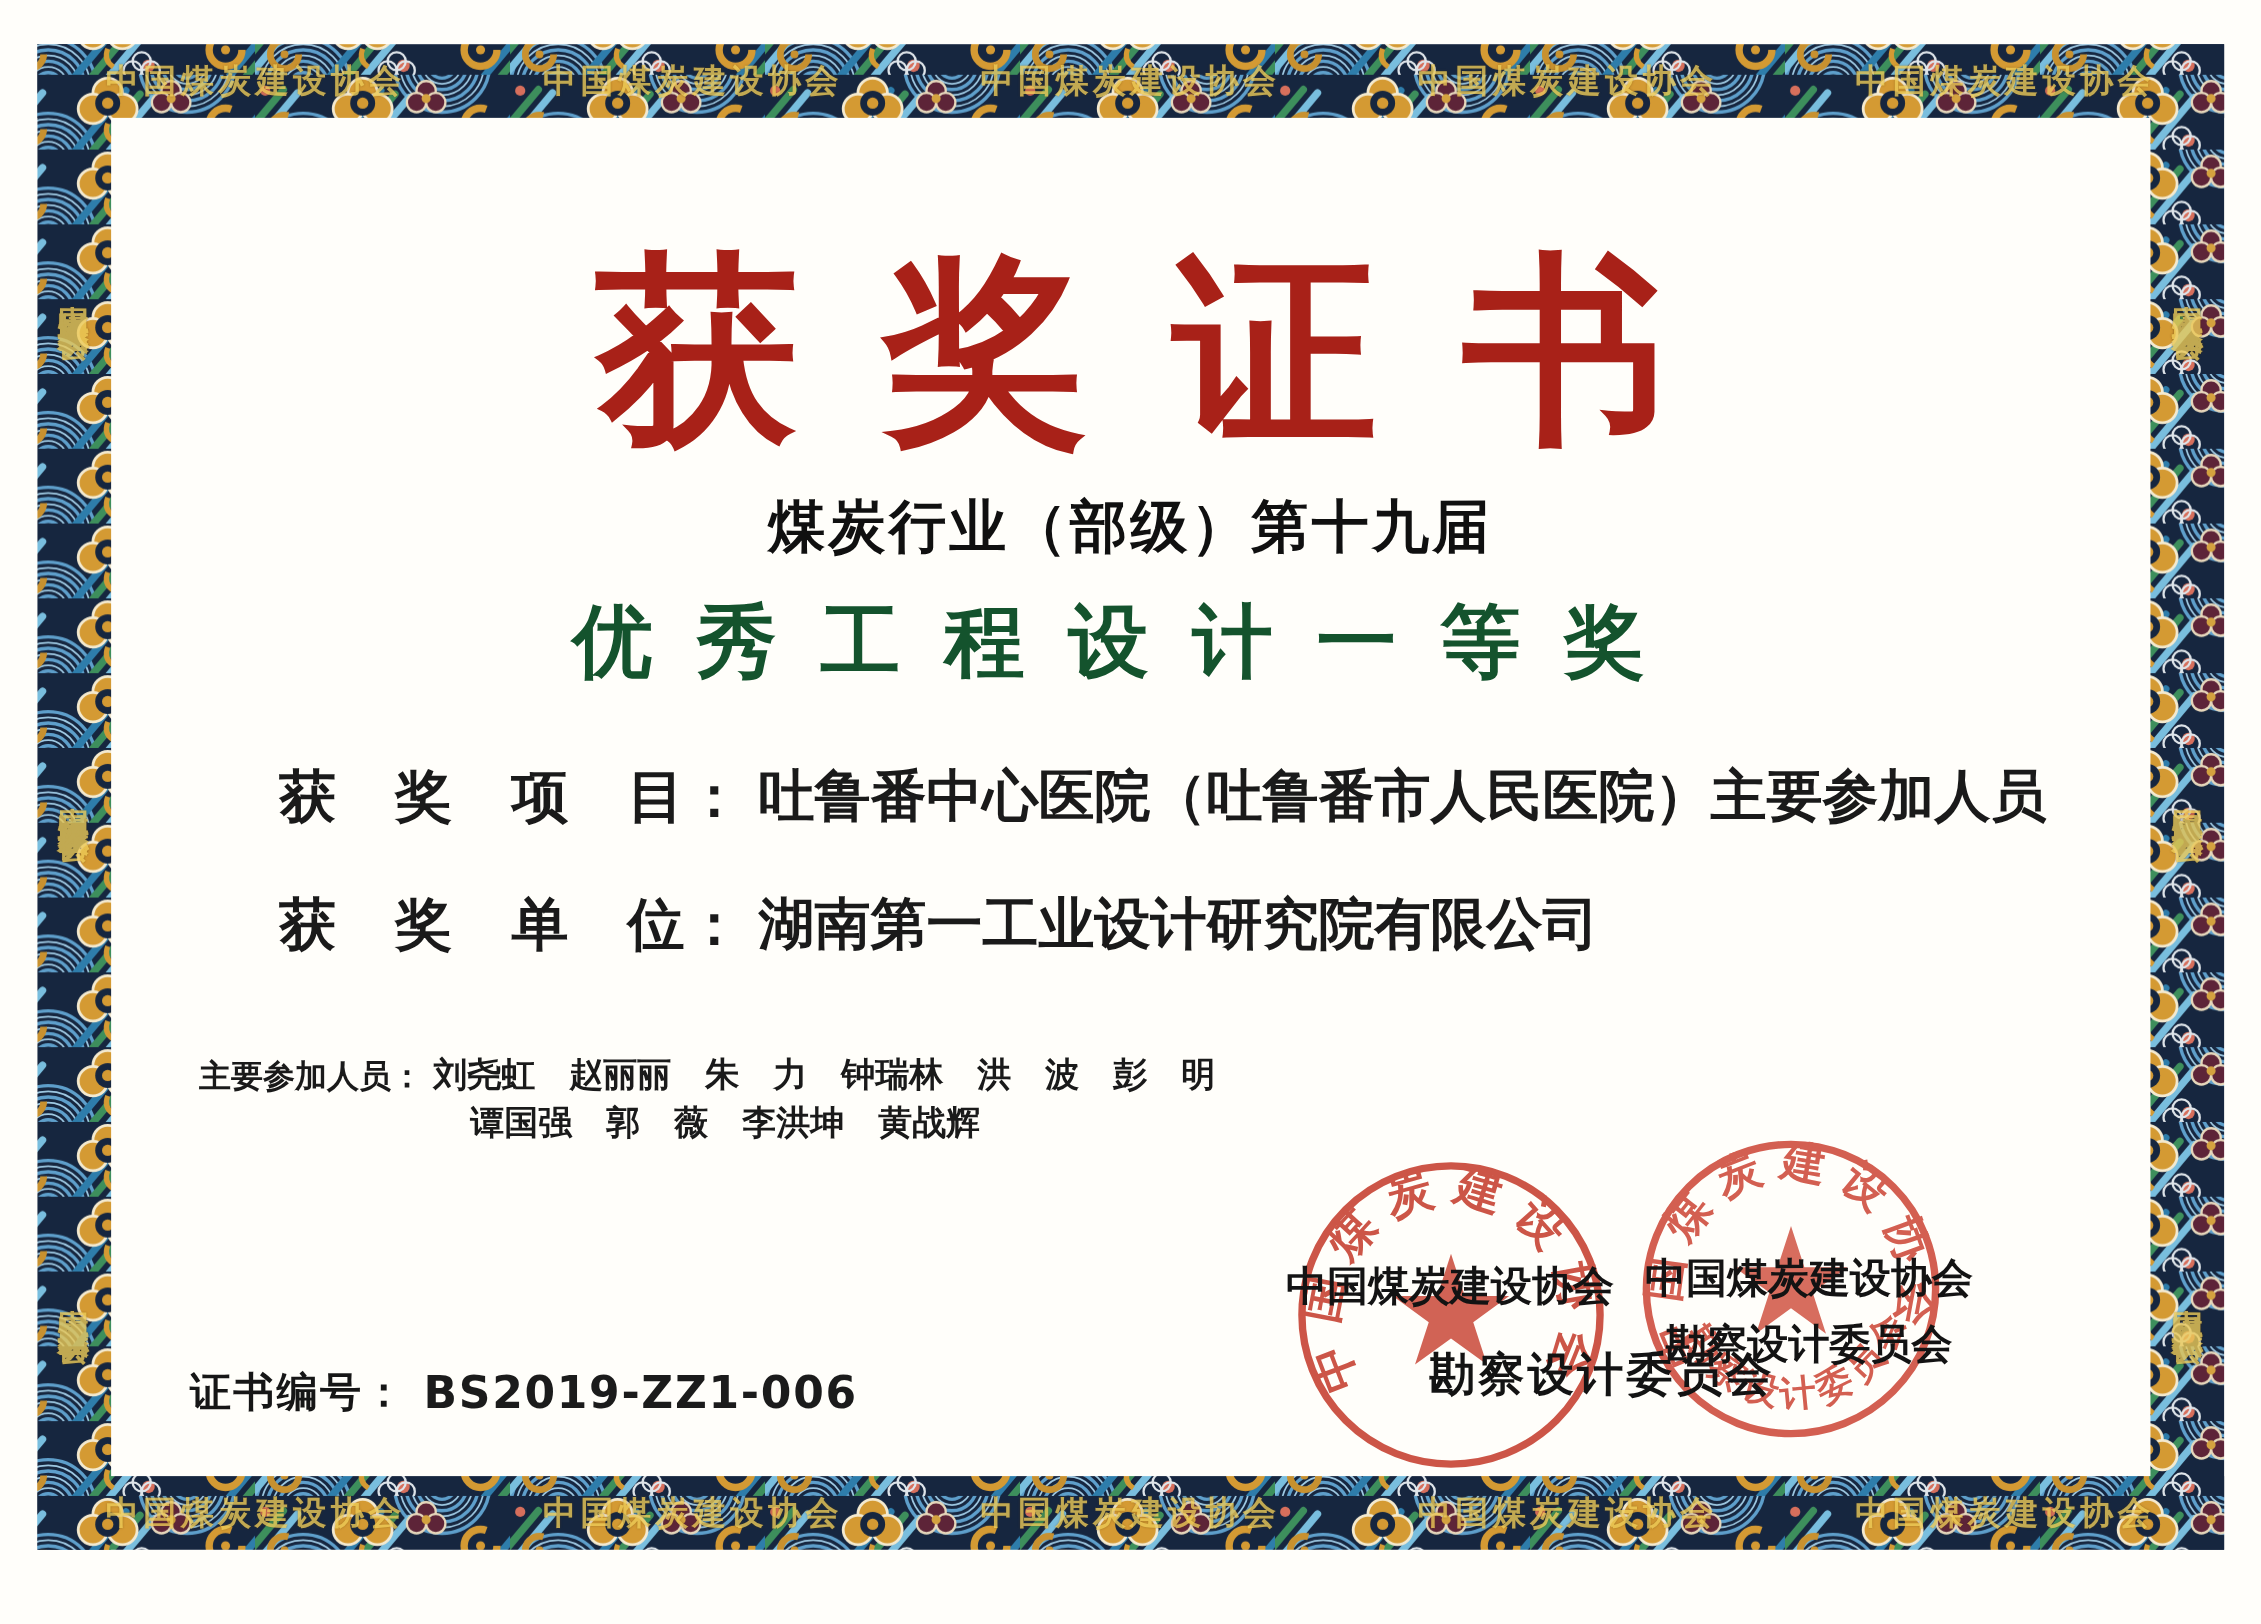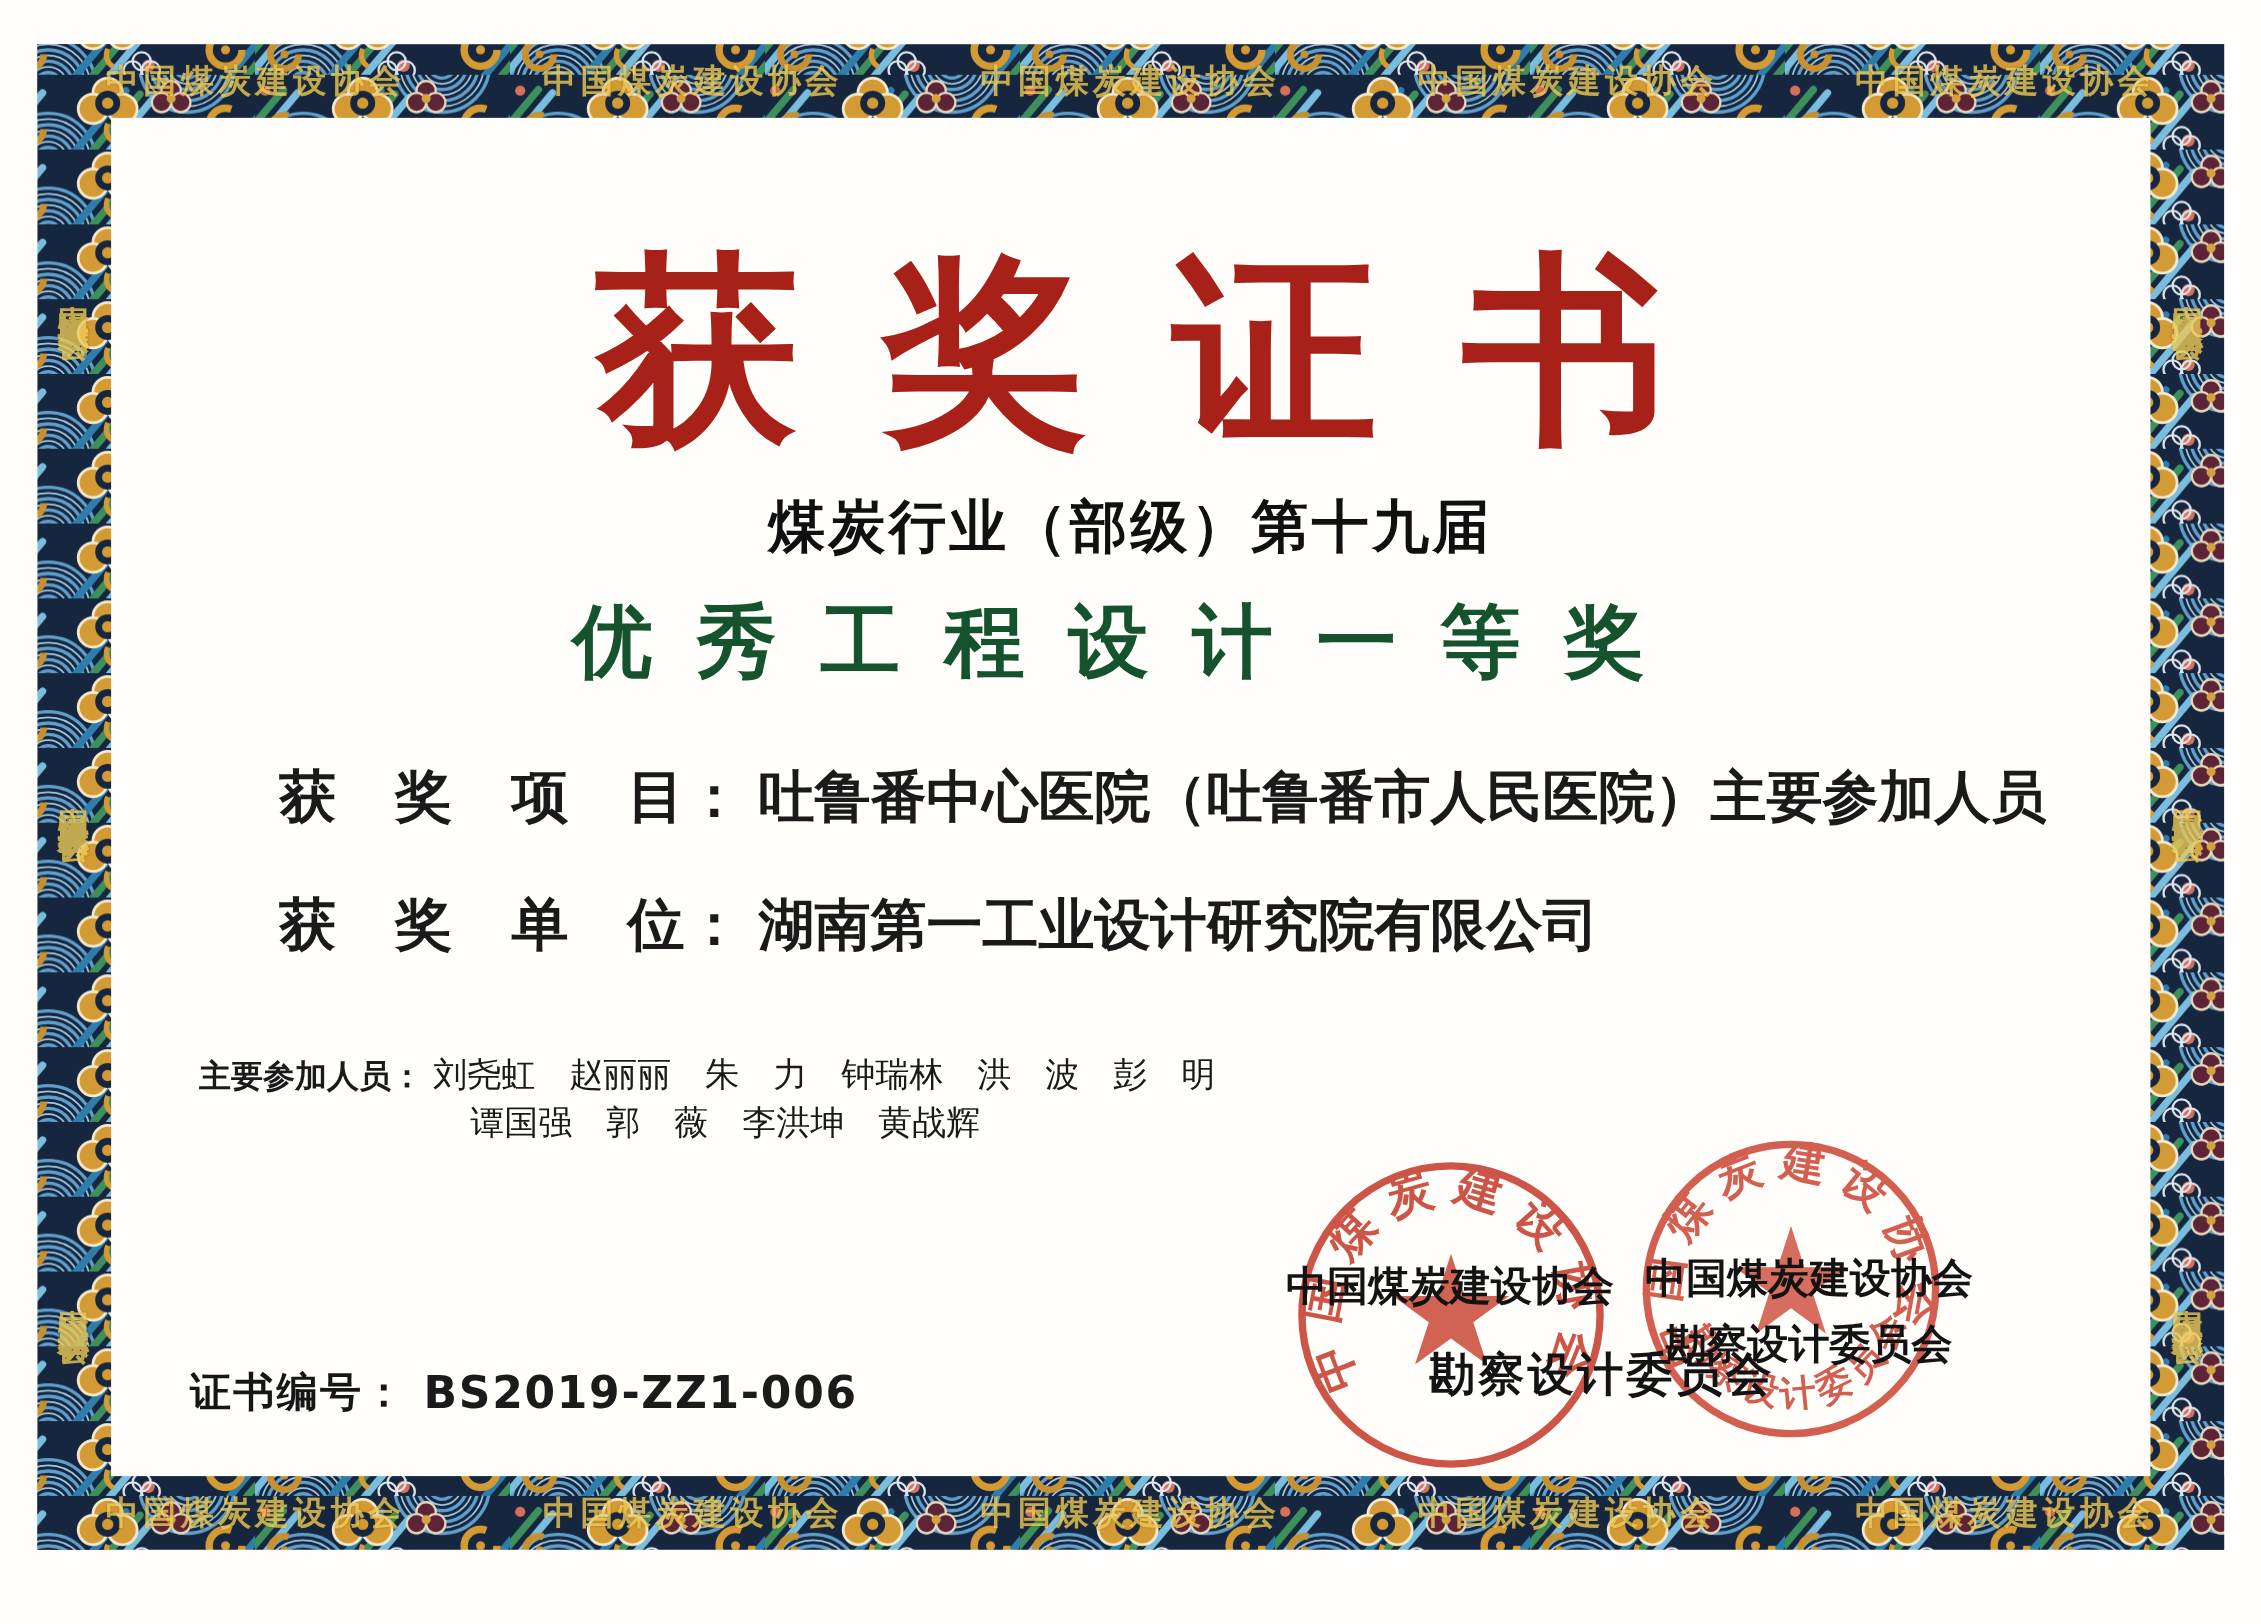--- a/index.html
+++ b/index.html
@@ -34,29 +34,29 @@
   .session {
     position:absolute; left:0; top:489px; width:100%; z-index:3;
     text-align:center; font-size:57px; font-weight:700; letter-spacing:3.4px; color:#101010;
   }
   .award {
     position:absolute; left:0; top:589px; width:100%; z-index:3;
     text-align:center; font-size:80px; font-weight:700; letter-spacing:44px; color:#14532d;
     white-space:nowrap;
   }
 
-  .field { position:absolute; left:279px; z-index:3; display:flex; align-items:center; white-space:nowrap; }
+  .field { position:absolute; left:279px; z-index:3; display:flex; align-items:flex-start; white-space:nowrap; }
   .field .flabel { font-size:57px; font-weight:700; letter-spacing:1.1px; }
   .field .fvalue { font-size:56px;  font-weight:700; margin-left:14.7px; }
   .field-project { top:759px; }
   .field-unit    { top:887px; }
 
   .participants { position:absolute; left:199px; top:1050px; z-index:3; display:flex; }
   .participants .plabel { font-size:32px; font-weight:700; margin-top:4.5px; white-space:nowrap; }
-  .participants .pnames { margin-left:10.2px; font-size:34px; font-weight:400; line-height:1.42; white-space:nowrap; }
+  .participants .pnames { margin-left:10.2px; font-size:34px; font-weight:700; line-height:1.42; white-space:nowrap; }
   .participants .pline2 { margin-left:37px; }
 
   .seal { position:absolute; z-index:4; mix-blend-mode:multiply; }
   .seal-left  { left:1294px; top:1158px; }
   .seal-right { left:1639px; top:1137px; }
 
   .org { position:absolute; z-index:5; font-weight:700; color:#131313; text-align:center; white-space:nowrap; }
   .org-left { left:1280px; top:1259px; width:340px; font-size:41px; }
   .org-r1   { left:1639px; top:1251px; width:340px; font-size:41px; }
   .org-r2   { left:1639px; top:1317px; width:340px; font-size:41px; }

